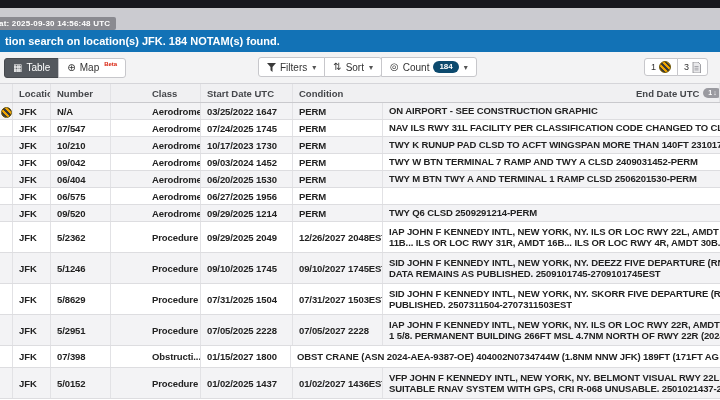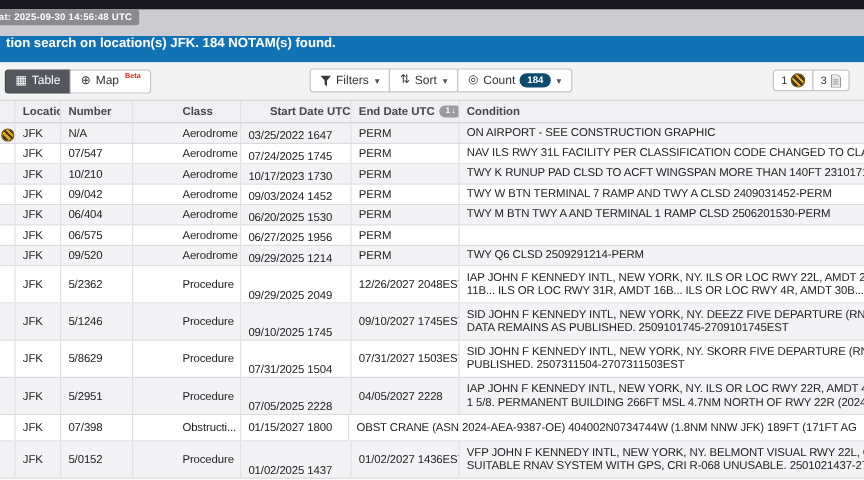--- a/index.html
+++ b/index.html
@@ -2,27 +2,27 @@
 <html><head>
 <meta charset="utf-8">
 <style>
   html,body{margin:0;padding:0;background:#fff;}
   .screen{
     position:relative;width:720px;height:400px;overflow:hidden;background:#fff;
     font-family:"Liberation Sans","DejaVu Sans",sans-serif;color:#222;
   }
   
   .topbar{height:8px;background:#17171d;}
-  .grayband{height:22px;background:#cbcbd0;display:flex;align-items:flex-start;overflow:hidden;}
+  .grayband{height:22px;background:#cbcbd0;display:flex;align-items:flex-end;overflow:hidden;}
   .chip{
     margin-left:-7px;background:#8a8a90;color:#fff;font-size:8px;font-weight:bold;
     padding:2px 6px;border-radius:2px;white-space:nowrap;letter-spacing:.2px;
   }
   .bluebar{
-    height:22px;background:#1272b6;color:#fff;display:flex;
+    height:22px;background:#1272b6;color:#fff;display:flex;align-items:center;
     font-size:11px;font-weight:bold;padding-left:5px;white-space:nowrap;overflow:hidden;
   }
   
   .toolbar{
     height:31px;background:#f3f3f4;border-bottom:1px solid #d5d5d9;
     position:relative;display:flex;align-items:center;
   }
   .btn-group{display:flex;}
   .btn{
     display:inline-flex;align-items:center;gap:4px;height:20px;
@@ -51,37 +51,37 @@
     width:10px;height:10px;border-radius:50%;border:1px solid #6b5200;display:inline-block;
     background:repeating-linear-gradient(45deg,#f0a500 0,#f0a500 2px,#3a3a3a 2px,#3a3a3a 4px);
   }
   .doc-ico{display:inline-block;line-height:0;}
   .funnel{display:inline-block;line-height:0;}
   
   .thead{
     display:flex;height:18px;align-items:center;background:#f0f0f2;
     border-bottom:1px solid #c9c9cd;font-size:9.5px;font-weight:bold;color:#44464a;
   }
-  .tr{display:flex;border-bottom:1px solid #dddde0;align-items:flex-start;}
+  .tr{display:flex;border-bottom:1px solid #dddde0;align-items:flex-start;font-weight:bold;}
   .tr.odd{background:#f3f3f5;}
   .tr.even{background:#fff;}
   .tr.short{height:16px;}
   .tr.mid{height:21px;}
   .tr.tall{height:30px;}
   .td,.th{
     padding:0 0 0 6px;box-sizing:border-box;overflow:hidden;white-space:nowrap;
     border-right:1px solid #e2e2e5;height:100%;
   }
   .th{display:flex;align-items:center;gap:4px;}
   .td{font-size:9.5px;color:#222;letter-spacing:-0.1px;display:flex;flex-direction:column;justify-content:center;}
   .c-ico{width:13px;padding-left:1px;}
   .c-loc{width:38px;}
   .c-num{width:60px;}
   .c-cls{width:55px;margin-left:35px;}
-  .c-start{width:92px;justify-content:flex-end;}
+  .c-start{width:92px;}
   .c-end{width:90px;}
   .c-cond{flex:1;border-right:none;}
   .cond-line{white-space:nowrap;overflow:hidden;line-height:11.5px;}
   .sort-pill{
     background:#9a9aa0;color:#fff;font-size:7px;font-weight:bold;border-radius:7px;
     padding:1px 5px;line-height:1.2;display:inline-flex;align-items:center;gap:1px;
   }
   .row-stripe{
     width:9px;height:9px;border-radius:50%;border:1px solid #6b5200;display:inline-block;
     background:repeating-linear-gradient(45deg,#f0a500 0,#f0a500 2px,#3a3a3a 2px,#3a3a3a 4px);
@@ -165,30 +165,30 @@
       </div>
     <div class="th c-num">
         <span>Number</span>
       </div>
     <div class="th c-cls">
         <span>Class</span>
       </div>
     <div class="th c-start">
         <span>Start Date UTC</span>
       </div>
+    <div class="th c-cond">
+        <span>Condition</span>
+      </div>
     <div class="th c-end">
       <span>End Date UTC</span>
       <span class="sort-pill">
           <span>1</span>
           <span>↓</span>
         </span>
     </div>
-    <div class="th c-cond">
-        <span>Condition</span>
-      </div>
   </div>
 
   <div id="rows">
       <div class="tr odd short">
         <div class="td c-ico">
           <span class="row-stripe"></span>
         </div>
         <div class="td c-loc">JFK</div>
         <div class="td c-num">N/A</div>
         <div class="td c-cls">Aerodrome</div>
@@ -296,21 +296,21 @@
           <div class="cond-line">SID JOHN F KENNEDY INTL, NEW YORK, NY. SKORR FIVE DEPARTURE (RNAV)... ADD NOTE: TO</div>
           <div class="cond-line">PUBLISHED. 2507311504-2707311503EST</div>
         </div>
       </div>
       <div class="tr odd tall">
         <div class="td c-ico"></div>
         <div class="td c-loc">JFK</div>
         <div class="td c-num">5/2951</div>
         <div class="td c-cls">Procedure</div>
         <div class="td c-start">07/05/2025 2228</div>
-        <div class="td c-end">04/05/2027 2228</div>
+        <div class="td c-end">07/05/2027 2228</div>
         <div class="td c-cond">
           <div class="cond-line">IAP JOHN F KENNEDY INTL, NEW YORK, NY. ILS OR LOC RWY 22R, AMDT 4... S-LOC 22R MDA</div>
           <div class="cond-line">1 5/8. PERMANENT BUILDING 266FT MSL 4.7NM NORTH OF RWY 22R (2024-AEA-9867-OE...</div>
         </div>
       </div>
       <div class="tr even mid">
         <div class="td c-ico"></div>
         <div class="td c-loc">JFK</div>
         <div class="td c-num">07/398</div>
         <div class="td c-cls">Obstructi...</div>

